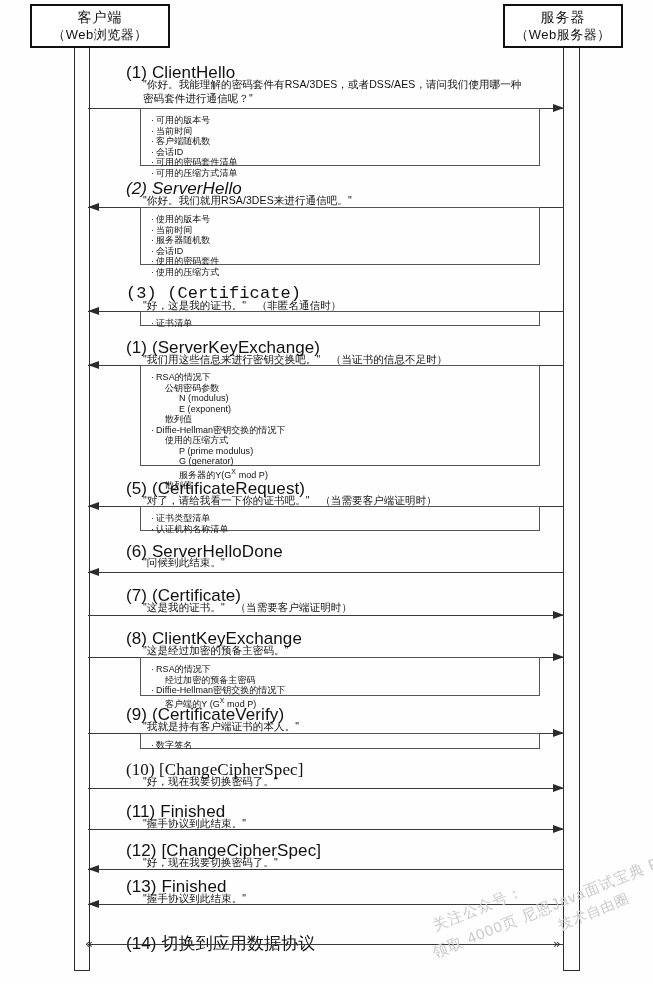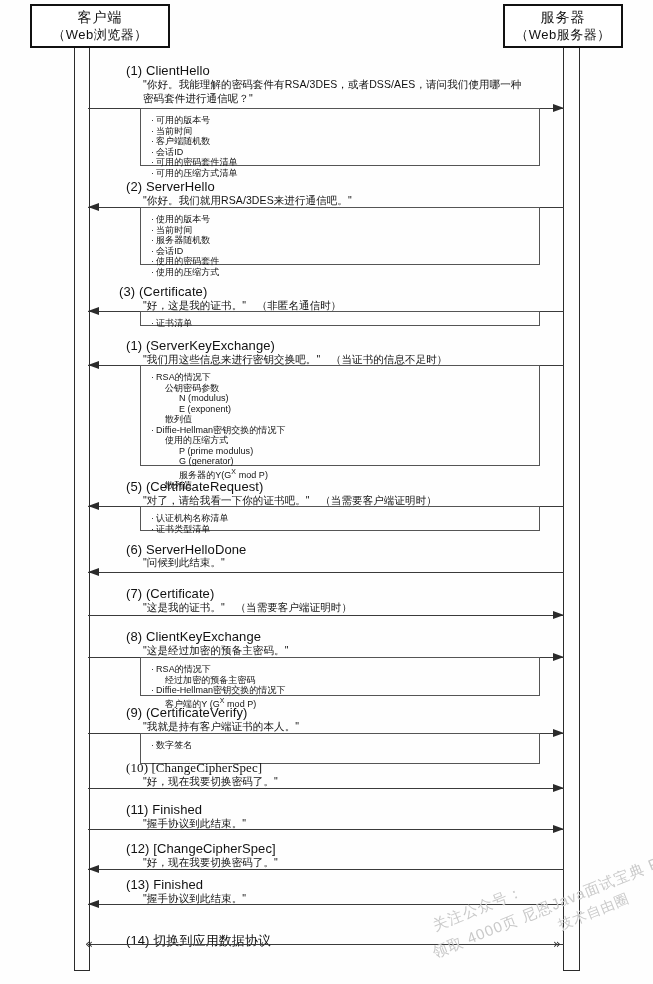--- a/index.html
+++ b/index.html
@@ -55,21 +55,21 @@
   #server-lifeline { left: 563px; top: 48px; width: 17px; height: 923px; }
 
   
   .msg {
     position: absolute;
     left: 0;
     width: 653px;
   }
   .msg-label {
     position: absolute;
-    font-size: 13px;
+    font-size: 17px;
     white-space: nowrap;
     letter-spacing: 0.1px;
   }
   .msg-quote {
     position: absolute;
     font-size: 10.5px;
     white-space: nowrap;
     letter-spacing: 0.1px;
   }
 
@@ -171,37 +171,37 @@
             <li class="l0">可用的版本号</li>
             <li class="l0">当前时间</li>
             <li class="l0">客户端随机数</li>
             <li class="l0">会话ID</li>
             <li class="l0">可用的密码套件清单</li>
             <li class="l0">可用的压缩方式清单</li>
           </ul>
         </div>
       </div>
       <div class="msg" style="top: 0px;">
-        <div class="msg-label" style="left: 126px; top: 179px;">(2) ServerHello</div>
+        <div class="msg-label" style="left: 126px; top: 179px; font-style: italic;">(2) ServerHello</div>
         <div class="msg-quote" style="left: 143px; top: 194px;">"你好。我们就用RSA/3DES来进行通信吧。"</div>
         <div class="arrow-line" style="left: 88px; top: 207px; width: 476px;"></div>
         <div class="arrow-head left" style="left: 88px; top: 203px;"></div>
         <div class="detail-box" style="left: 140px; top: 207px; width: 400px; height: 58px;">
           <ul>
             <li class="l0">使用的版本号</li>
             <li class="l0">当前时间</li>
             <li class="l0">服务器随机数</li>
             <li class="l0">会话ID</li>
             <li class="l0">使用的密码套件</li>
             <li class="l0">使用的压缩方式</li>
           </ul>
         </div>
       </div>
       <div class="msg" style="top: 0px;">
-        <div class="msg-label" style="left: 119px; top: 284px;">(3) (Certificate)</div>
+        <div class="msg-label" style="left: 126px; top: 284px; font-family: Liberation Mono, monospace;">(3) (Certificate)</div>
         <div class="msg-quote" style="left: 143px; top: 299px;">"好，这是我的证书。"　（非匿名通信时）</div>
         <div class="arrow-line" style="left: 88px; top: 311px; width: 476px;"></div>
         <div class="arrow-head left" style="left: 88px; top: 307px;"></div>
         <div class="detail-box" style="left: 140px; top: 311px; width: 400px; height: 15px;">
           <ul>
             <li class="l0">证书清单</li>
           </ul>
         </div>
       </div>
       <div class="msg" style="top: 0px;">
@@ -225,22 +225,22 @@
           </ul>
         </div>
       </div>
       <div class="msg" style="top: 0px;">
         <div class="msg-label" style="left: 126px; top: 479px;">(5) (CertificateRequest)</div>
         <div class="msg-quote" style="left: 143px; top: 494px;">"对了，请给我看一下你的证书吧。"　（当需要客户端证明时）</div>
         <div class="arrow-line" style="left: 88px; top: 506px; width: 476px;"></div>
         <div class="arrow-head left" style="left: 88px; top: 502px;"></div>
         <div class="detail-box" style="left: 140px; top: 506px; width: 400px; height: 25px;">
           <ul>
+            <li class="l0">证书类型清单</li>
             <li class="l0">认证机构名称清单</li>
-            <li class="l0">证书类型清单</li>
           </ul>
         </div>
       </div>
       <div class="msg" style="top: 0px;">
         <div class="msg-label" style="left: 126px; top: 542px;">(6) ServerHelloDone</div>
         <div class="msg-quote" style="left: 143px; top: 556px;">"问候到此结束。"</div>
         <div class="arrow-line" style="left: 88px; top: 572px; width: 476px;"></div>
         <div class="arrow-head left" style="left: 88px; top: 568px;"></div>
       </div>
       <div class="msg" style="top: 0px;">
@@ -261,21 +261,21 @@
             <li class="l0">Diffie-Hellman密钥交换的情况下</li>
             <li class="l1">客户端的Y (G<sup>X</sup> mod P)</li>
           </ul>
         </div>
       </div>
       <div class="msg" style="top: 0px;">
         <div class="msg-label" style="left: 126px; top: 705px;">(9) (CertificateVerify)</div>
         <div class="msg-quote" style="left: 143px; top: 720px;">"我就是持有客户端证书的本人。"</div>
         <div class="arrow-line" style="left: 88px; top: 733px; width: 476px;"></div>
         <div class="arrow-head right" style="left: 553px; top: 729px;"></div>
-        <div class="detail-box" style="left: 140px; top: 733px; width: 400px; height: 31px;">
+        <div class="detail-box" style="left: 140px; top: 733px; width: 400px; height: 16px;">
           <ul>
             <li class="l0">数字签名</li>
           </ul>
         </div>
       </div>
       <div class="msg" style="top: 0px;">
         <div class="msg-label" style="left: 126px; top: 760px; font-family: Liberation Serif, serif;">(10) [ChangeCipherSpec]</div>
         <div class="msg-quote" style="left: 143px; top: 775px;">"好，现在我要切换密码了。"</div>
         <div class="arrow-line" style="left: 88px; top: 788px; width: 476px;"></div>
         <div class="arrow-head right" style="left: 553px; top: 784px;"></div>

